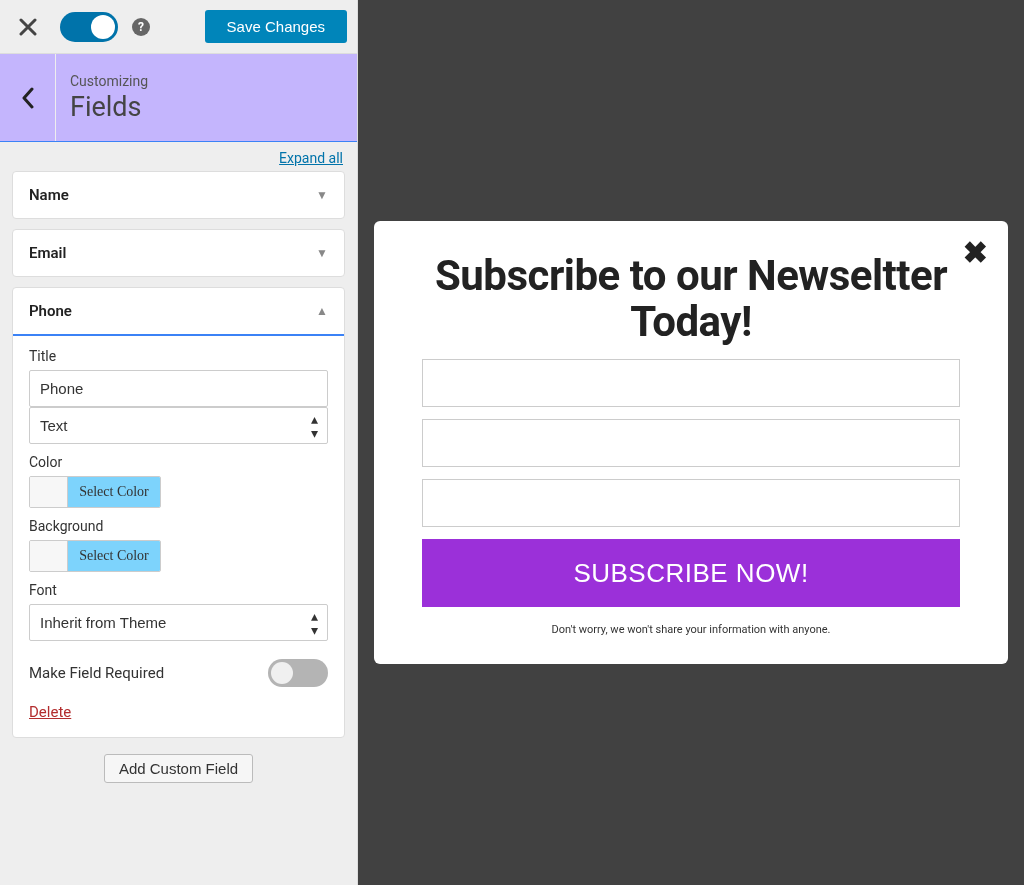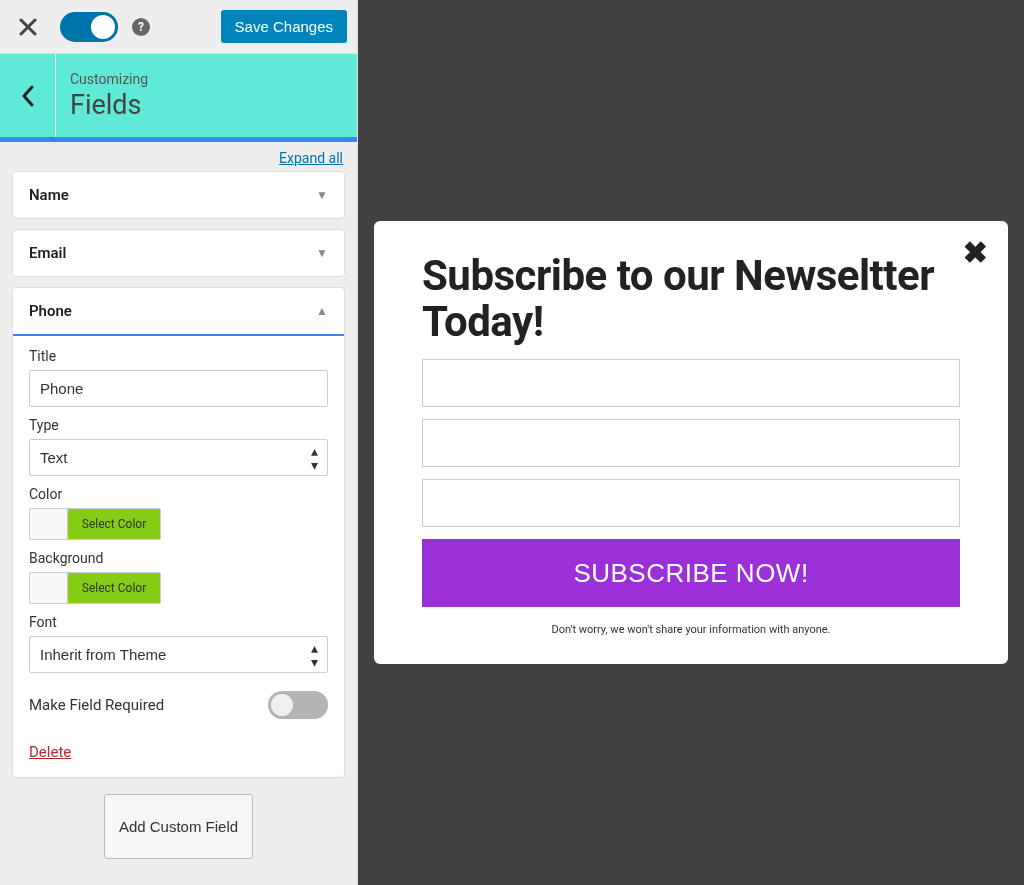--- a/index.html
+++ b/index.html
@@ -4,53 +4,53 @@
 <style>
   * { box-sizing: border-box; margin: 0; padding: 0; }
   body { font-family: -apple-system, BlinkMacSystemFont, "Segoe UI", Roboto, sans-serif; width: 1024px; height: 885px; overflow: hidden; background: #fff; }
   .app { display: flex; height: 885px; }
   .sidebar { width: 358px; background: #eee; display: flex; flex-direction: column; border-right: 1px solid #ddd; }
   .topbar { display: flex; align-items: center; gap: 14px; height: 54px; padding: 0 10px; background: #eee; border-bottom: 1px solid #ddd; }
   .close-x { width: 36px; height: 36px; display:flex; align-items:center; justify-content:center; cursor:pointer; font-size: 22px; color:#333; }
   .toggle-on { position: relative; width: 58px; height: 30px; background:#0073aa; border-radius: 15px; cursor:pointer; }
   .toggle-on .knob { position:absolute; top:3px; right:3px; width:24px; height:24px; background:#fff; border-radius:50%; }
   .help-icon { width:18px; height:18px; border-radius:50%; background:#666; color:#fff; font-size:12px; display:flex; align-items:center; justify-content:center; font-weight:bold; cursor:pointer; }
-  .save-btn { margin-left:auto; background:#0085ba; color:#fff; border:none; border-radius:3px; padding:8px 14px; font-size:15px; cursor:pointer; }
-  .section-header { display:flex; align-items:center; height: 88px; background:#5eead4; border-bottom:5px solid #3b82f6; }
+  .save-btn { margin-left:auto; background:#0085ba; color:#fff; border:none; border-radius:3px; padding:8px 22px; font-size:15px; cursor:pointer; }
+  .section-header { display:flex; align-items:center; height: 88px; background:#c4b5fd; border-bottom:1px solid #3b82f6; }
   .back-arrow { width:56px; height:100%; display:flex; align-items:center; justify-content:center; font-size:24px; color:#222; cursor:pointer; border-right: 1px solid #eee; }
   .section-titles { padding-left: 14px; }
   .section-eyebrow { color:#555; font-size:14px; }
   .section-title { font-size:27px; color:#444; font-weight:400; margin-top: 2px;}
   .expand-all { text-align:right; padding: 6px 14px 4px; }
   .expand-all a { color:#0073aa; font-size:14px; text-decoration:underline; cursor:pointer; }
   .fields-list { padding: 0 12px 12px; overflow-y:auto; flex:1; }
   .accordion { background:#fff; border:1px solid #ddd; border-radius:4px; margin-bottom:10px; }
   .accordion-head { display:flex; align-items:center; justify-content:space-between; padding:14px 16px; cursor:pointer; }
   .accordion-head .label { font-weight:600; color:#222; font-size:15px; }
   .acc-arrow { color:#888; font-size:12px; }
   .accordion-body { border-top:2px solid #3b82f6; padding: 12px 16px 16px; }
   .field-label { display:block; color:#333; font-size:14px; margin-bottom:6px; margin-top:10px; }
   .field-input, .field-select { width:100%; border:1px solid #ccc; border-radius:2px; padding:9px 10px; font-size:15px; background:#fff; color:#333; }
   .field-select { appearance:none; background-image: none; }
   .select-wrap { position:relative; }
   .select-caret { position:absolute; right:10px; top:50%; transform:translateY(-50%); pointer-events:none; font-size:14px; line-height:1; color:#333;}
   .color-row { display:flex; align-items:center; border:1px solid #ccc; border-radius:2px; width:132px; height:32px; overflow:hidden; }
   .color-swatch { width:38px; height:100%; background:#f7f7f7; border-right:1px solid #ccc; }
-  .color-btn { flex:1; text-align:center; font-size:12px; color:#333; background:#84cc16; height:100%; display:flex; align-items:center; justify-content:center; cursor:pointer; }
+  .color-btn { flex:1; text-align:center; font-size:14px; color:#333; background:#7dd3fc; height:100%; display:flex; align-items:center; justify-content:center; cursor:pointer;font-family:Liberation Serif, serif; }
   .req-row { display:flex; align-items:center; justify-content:space-between; margin-top:18px; }
   .req-label { color:#333; font-size:15px; }
   .toggle-off { position:relative; width:60px; height:28px; background:#b4b4b4; border-radius:14px; cursor:pointer; }
   .toggle-off .knob { position:absolute; left:3px; top:3px; width:22px; height:22px; background:#f0f0f0; border-radius:50%; }
-  .delete-link { display:inline-block; margin-top:24px; color:#b32d2e; text-decoration:underline; cursor:pointer; font-size:15px; }
+  .delete-link { display:inline-block; margin-top:16px; color:#b32d2e; text-decoration:underline; cursor:pointer; font-size:15px; }
   .add-field-row { text-align:center; padding: 6px 0 14px; }
-  .add-field-btn { background:#f6f6f6; border:1px solid #bbb; border-radius:3px; padding:23px 14px; font-size:15px; cursor:pointer; color:#333; }
+  .add-field-btn { background:#f6f6f6; border:1px solid #bbb; border-radius:3px; padding:5px 14px; font-size:15px; cursor:pointer; color:#333; }
   .preview { flex:1; background:#414141; display:flex; align-items:center; justify-content:center; position:relative; }
   .popup { width: 634px; background:#fff; border-radius:6px; padding: 32px 48px 28px; position:relative; }
   .popup-close { position:absolute; top:14px; right:20px; font-size:30px; color:#222; cursor:pointer; font-weight:bold; }
-  .popup-title { font-size:42px; font-weight:700; color:#222; line-height:1.1; margin-bottom:14px; letter-spacing:-0.5px; }
+  .popup-title { text-align:center; font-size:42px; font-weight:700; color:#222; line-height:1.1; margin-bottom:14px; letter-spacing:-0.5px; }
   .popup-sub { text-align:center; color:#333; font-size:17px; margin-bottom:38px; }
   .popup-input { width:100%; border:1px solid #ccc; height:48px; margin-bottom:12px; background:#fff; padding:0 10px; font-size:15px; }
   .popup-btn { width:100%; background:#9b30d9; color:#fff; border:none; height:68px; font-size:26px; font-weight:500; cursor:pointer; letter-spacing:0.5px; }
   .popup-disclaimer { text-align:center; color:#333; font-size:11px; margin-top:16px; }
 </style>
 </head>
 <body>
 
 <div class="app">
   <div class="sidebar">
@@ -101,21 +101,20 @@
       <div class="accordion">
         <div class="accordion-head">
           <span class="label">Phone</span>
           <span class="acc-arrow">▲</span>
         </div>
         <div class="accordion-body">
 
           <label class="field-label" style="margin-top:0">Title</label>
           <input class="field-input" value="Phone" style="">
 
-          <label class="field-label">Type</label>
           <div class="select-wrap">
             <select class="field-select">
               <option>Text</option>
             </select>
             <span class="select-caret">▴<br>▾</span>
           </div>
 
           <label class="field-label">Color</label>
           <div class="color-row">
             <div class="color-swatch"></div>

